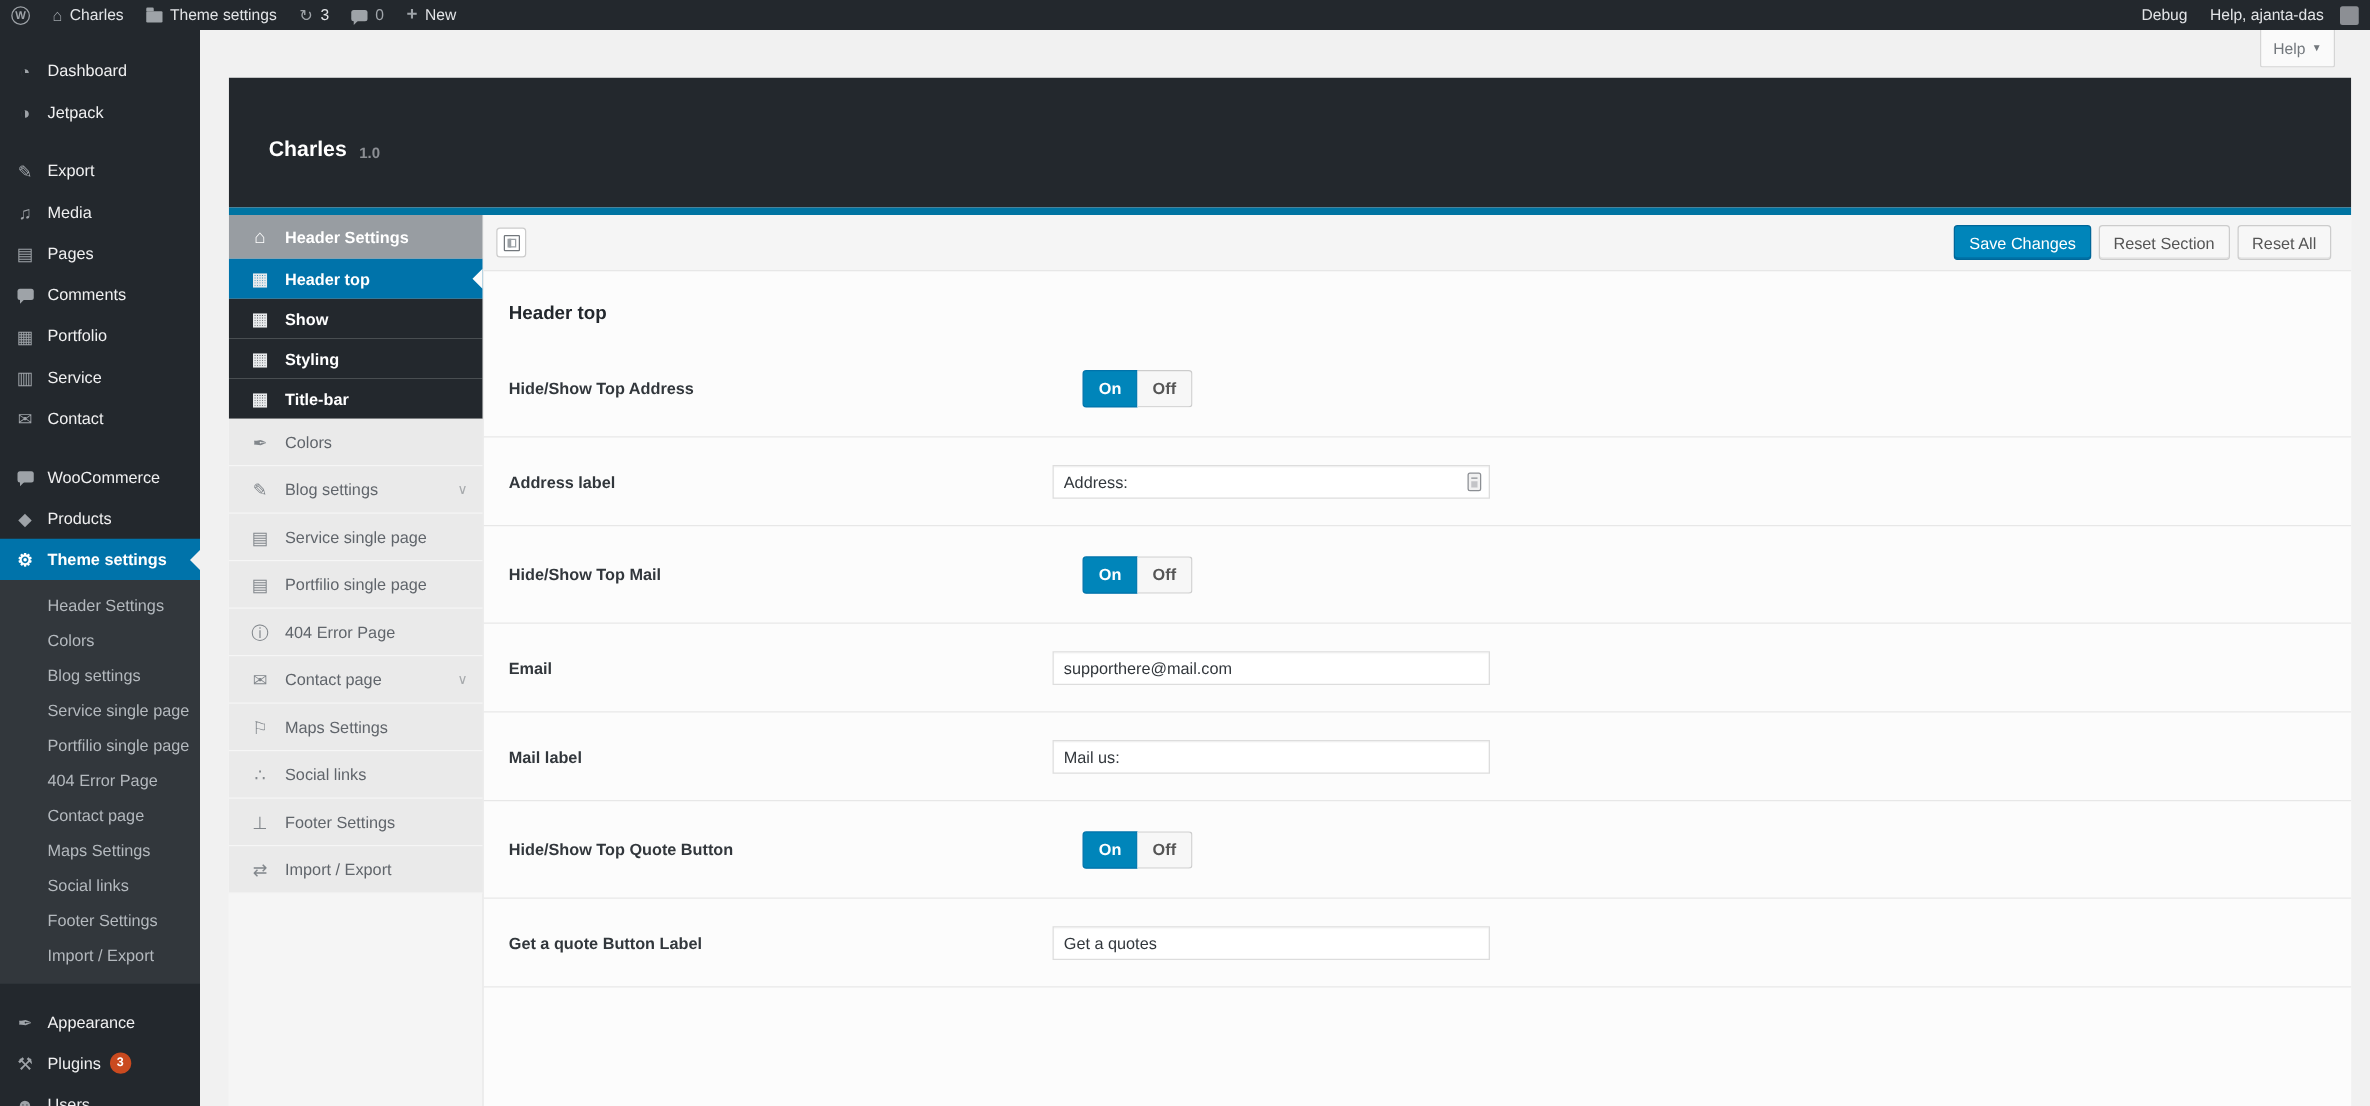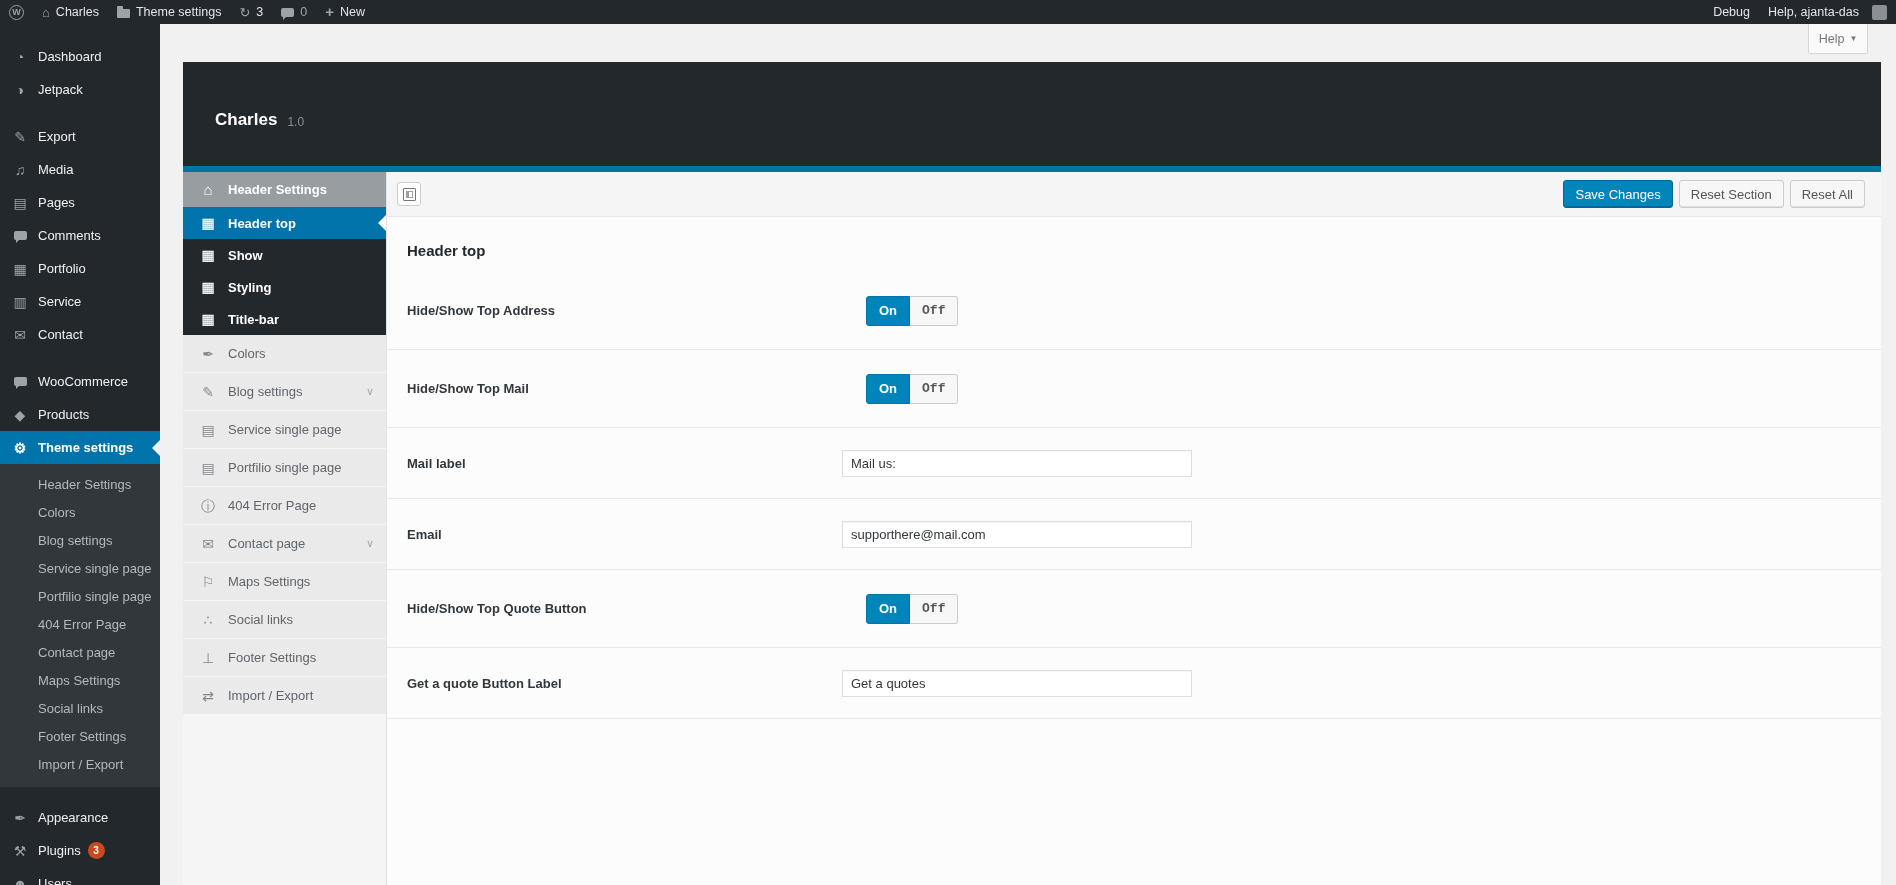--- a/index.html
+++ b/index.html
@@ -45,21 +45,21 @@
     border:8px solid transparent;border-right-color:#f1f1f1;}
   .menu-sep{height:14px;}
   .submenu{background:#32373c;padding:7px 0 8px;}
   .submenu-item{padding:5px 10px 5px 38px;font-size:13px;line-height:18px;color:#b4b9be;cursor:pointer;white-space:nowrap;}
   .badge{margin-left:7px;background:#ca4a1f;color:#fff;font-size:10px;min-width:17px;height:17px;
     line-height:17px;border-radius:9px;text-align:center;font-weight:600;display:inline-block;padding:0 1px;}
   
   .panel{position:absolute;left:183px;top:62px;width:1698px;height:823px;overflow:hidden;background:#fcfcfc;z-index:10;}
   .panel-header{height:104px;background:#23282d;display:flex;align-items:flex-end;padding:0 0 38px 32px;}
   .panel-title{color:#fff;font-size:17px;font-weight:bold;line-height:1;}
-  .panel-version{color:#8c8f94;font-size:12px;margin-left:10px;line-height:1;}
+  .panel-version{color:#8c8f94;font-size:12px;margin-left:10px;line-height:1;font-weight:bold;}
   .panel-blue{height:6px;background:#0074a2;}
   .panel-body{display:flex;height:713px;}
   
   .pmenu{width:204px;flex:none;background:#f5f5f5;border-right:1px solid #e3e3e3;}
   .pm-icon{width:20px;margin:0 10px 0 15px;text-align:center;font-size:14px;flex:none;line-height:1;}
   .pgroup-header{height:35px;background:#989da2;color:#fff;display:flex;align-items:center;
     font-weight:600;font-size:13px;cursor:pointer;}
   .pgroup-header .pm-icon{color:#fff;font-size:15px;}
   .pdark-item{height:32px;background:#23282d;display:flex;align-items:center;color:#fff;
     font-size:13px;font-weight:600;position:relative;cursor:pointer;}
@@ -94,21 +94,21 @@
   .input-wrap{position:relative;display:inline-flex;align-items:center;}
   .text-input{width:350px;height:27px;border:1px solid #ddd;background:#fff;font-size:13px;
     color:#32373c;padding:0 8px;font-family:inherit;box-shadow:inset 0 1px 1px rgba(0,0,0,.04);}
   .suggest-icon{position:absolute;right:7px;width:11px;height:15px;border:1px solid #8c8f94;
     border-radius:2px;background:#f1f1f1;}
   .suggest-icon::before{content:"";position:absolute;left:2px;right:2px;top:3px;height:1px;background:#8c8f94;}
   .suggest-icon::after{content:"";position:absolute;left:2px;right:2px;top:6px;bottom:2px;background:#c3c4c7;}
   .toggle{display:inline-flex;margin-left:24px;}
   .toggle-btn{height:30px;padding:0 12px;display:flex;align-items:center;font-size:13px;font-weight:bold;cursor:pointer;}
   .toggle-on{background:#0085ba;color:#fff;border:1px solid #0073aa;border-radius:3px 0 0 3px;}
-  .toggle-off{background:#f7f7f7;color:#555;border:1px solid #ccc;border-left:0;border-radius:0 3px 3px 0;font-family:Liberation Mono, monospace;}
+  .toggle-off{background:#f7f7f7;color:#555;border:1px solid #ccc;border-left:0;border-radius:0 3px 3px 0;}
 </style>
 </head>
 <body>
 
 <div class="adminbar">
   <div class="ab-item">
     <span class="wp-logo-circle">W</span>
   </div>
   <div class="ab-item">
     <span class="ab-glyph">⌂</span>
@@ -316,42 +316,51 @@
       <div id="fields">
           <div class="field-row t-toggle">
             <div class="field-label">Hide/Show Top Address</div>
             <div class="field-control">
               <div class="toggle">
                 <button class="toggle-btn toggle-on">On</button>
                 <button class="toggle-btn toggle-off">Off</button>
               </div>
             </div>
           </div>
+          <div class="field-row t-text">
+            <div class="field-label">Address label</div>
+            <div class="field-control">
+              <div class="input-wrap">
+                <input type="text" class="text-input" value="Address:" style="">
+                <span class="suggest-icon"></span>
+              </div>
+            </div>
+          </div>
           <div class="field-row t-toggle">
             <div class="field-label">Hide/Show Top Mail</div>
             <div class="field-control">
               <div class="toggle">
                 <button class="toggle-btn toggle-on">On</button>
                 <button class="toggle-btn toggle-off">Off</button>
               </div>
             </div>
           </div>
           <div class="field-row t-text">
+            <div class="field-label">Email</div>
+            <div class="field-control">
+              <div class="input-wrap">
+                <input type="text" class="text-input" value="supporthere@mail.com" style="">
+              </div>
+            </div>
+          </div>
+          <div class="field-row t-text">
             <div class="field-label">Mail label</div>
             <div class="field-control">
               <div class="input-wrap">
                 <input type="text" class="text-input" value="Mail us:" style="">
-              </div>
-            </div>
-          </div>
-          <div class="field-row t-text">
-            <div class="field-label">Email</div>
-            <div class="field-control">
-              <div class="input-wrap">
-                <input type="text" class="text-input" value="supporthere@mail.com" style="">
               </div>
             </div>
           </div>
           <div class="field-row t-toggle">
             <div class="field-label">Hide/Show Top Quote Button</div>
             <div class="field-control">
               <div class="toggle">
                 <button class="toggle-btn toggle-on">On</button>
                 <button class="toggle-btn toggle-off">Off</button>
               </div>

